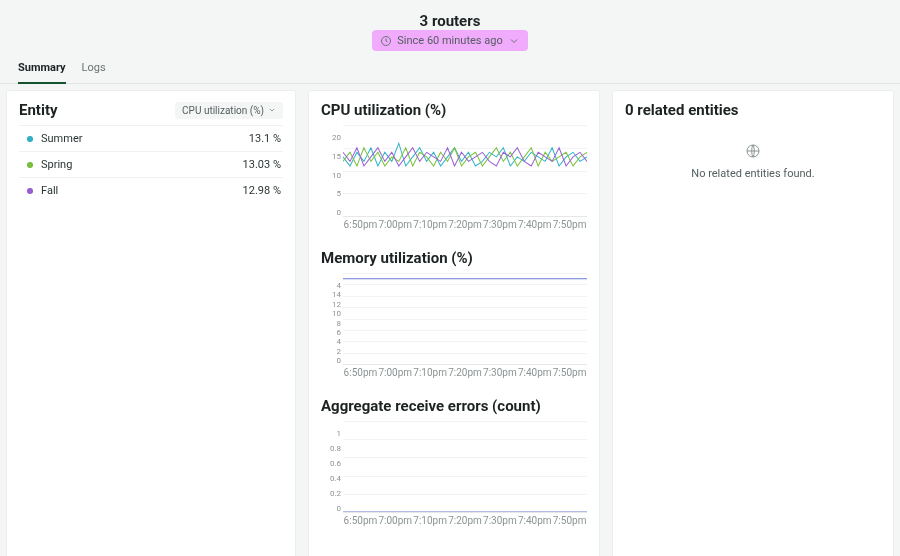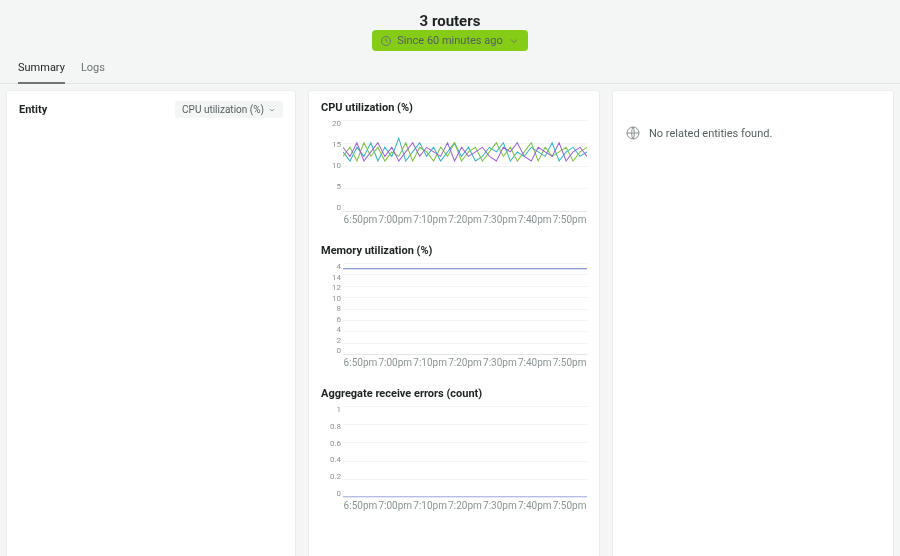--- a/index.html
+++ b/index.html
@@ -21,21 +21,21 @@
   }
   .title {
     font-size: 15px;
     font-weight: 700;
     color: #1d2222;
   }
   .time-pill {
     display: inline-flex;
     align-items: center;
     gap: 5px;
-    background: #84cc16;
+    background: #f0abfc;
     border-radius: 4px;
     padding: 4px 8px;
     font-size: 11px;
     color: #535e5e;
     cursor: pointer;
   }
   .time-pill svg { width: 12px; height: 12px; }
   .tabs {
     display: flex;
     gap: 16px;
@@ -43,22 +43,22 @@
     border-bottom: 1px solid #e3e4e4;
   }
   .tab {
     font-size: 11px;
     color: #6b7474;
     padding-bottom: 8px;
     cursor: pointer;
   }
   .tab.active {
     color: #1d2222;
-    font-weight: 400;
-    border-bottom: 2px solid #737373;
+    font-weight: 700;
+    border-bottom: 2px solid #14532d;
     margin-bottom: -1px;
   }
   .content {
     display: flex;
     height: calc(100% - 68px);
   }
   .panel {
     background: #fff;
     border: 1px solid #eceded;
     border-radius: 3px;
@@ -69,21 +69,21 @@
   .panel-left { flex: 0 0 290px; }
   .panel-mid  { flex: 0 0 292px; overflow-y: auto; position: relative; }
   .panel-right{ flex: 1; }
   .panel-head {
     display: flex;
     justify-content: space-between;
     align-items: center;
     margin-bottom: 6px;
   }
   .panel-head h3, .chart-title, .right-title {
-    font-size: 11px;
+    font-size: 15px;
     font-weight: 700;
     color: #1d2222;
   }
   .metric-select {
     display: inline-flex;
     align-items: center;
     gap: 4px;
     background: #f4f5f5;
     border-radius: 3px;
     padding: 3px 7px;
@@ -110,21 +110,21 @@
   
   .chart-block { margin-bottom: 18px; }
   .chart-title { margin-bottom: 2px; }
   .chart-frame {
     position: relative;
     height: 110px;
     padding: 4px 0 0 22px;
   }
   .ylabels {
     position: absolute;
-    left: 0; top: 4px; bottom: 14px;
+    left: 0; top: 13px; bottom: 14px;
     width: 20px;
     display: flex;
     flex-direction: column;
     justify-content: space-between;
     font-size: 8px;
     color: #8a9393;
     text-align: right;
   }
   .ylabels span { line-height: 1; }
   .plot {
@@ -146,21 +146,21 @@
     font-size: 10px;
     color: #8a9393;
     padding-top: 2px;
     overflow: hidden;
     white-space: nowrap;
   }
   .xlabels span { flex: 1; text-align: center; }
   
   .empty-state {
     display: flex;
-    flex-direction: row;
+    flex-direction: column;
     align-items: center;
     gap: 8px;
     margin-top: 24px;
     color: #535e5e;
     font-size: 11px;
   }
   .empty-state svg { width: 16px; height: 16px; stroke: #8a9393; }
   
   .panel-mid::-webkit-scrollbar { width: 6px; }
   .panel-mid::-webkit-scrollbar-thumb { background: #d6d8d8; border-radius: 3px; }
@@ -192,20 +192,37 @@
   <div class="panel panel-left">
     <div class="panel-head">
       <h3>Entity</h3>
       <div class="metric-select">
         <span>CPU utilization (%)</span>
         <svg viewBox="0 0 24 24" fill="none" stroke="#6b7474" stroke-width="2">
             <path d="M6 9l6 6 6-6"></path>
           </svg>
       </div>
     </div>
+    <div id="entity-rows">
+        <div class="entity-row">
+          <span class="dot" style="background:#2fb3c9"></span>
+          <span class="entity-name">Summer</span>
+          <span class="entity-val">13.1 %</span>
+        </div>
+        <div class="entity-row">
+          <span class="dot" style="background:#7ac23a"></span>
+          <span class="entity-name">Spring</span>
+          <span class="entity-val">13.03 %</span>
+        </div>
+        <div class="entity-row">
+          <span class="dot" style="background:#9a5fd6"></span>
+          <span class="entity-name">Fall</span>
+          <span class="entity-val">12.98 %</span>
+        </div>
+      </div>
   </div>
 
   <div class="panel panel-mid" id="charts-panel">
       <div class="chart-block">
         <div class="chart-title">CPU utilization (%)</div>
         <div class="chart-frame">
           <div class="ylabels">
             <span>20</span>
             <span>15</span>
             <span>10</span>
@@ -300,20 +317,21 @@
             <span>7:20pm</span>
             <span>7:30pm</span>
             <span>7:40pm</span>
             <span>7:50pm</span>
           </div>
         </div>
       </div>
     </div>
 
   <div class="panel panel-right">
+    <div class="right-title">0 related entities</div>
     <div class="empty-state">
       <svg viewBox="0 0 24 24" fill="none" stroke="#8a9393" stroke-width="1.5">
         <circle cx="12" cy="12" r="9"></circle>
           <path d="M3 12h18"></path>
           <path d="M12 3c2.5 3 2.5 15 0 18"></path>
           <path d="M12 3c-2.5 3-2.5 15 0 18"></path>
       </svg>
       <span>No related entities found.</span>
     </div>
   </div>

